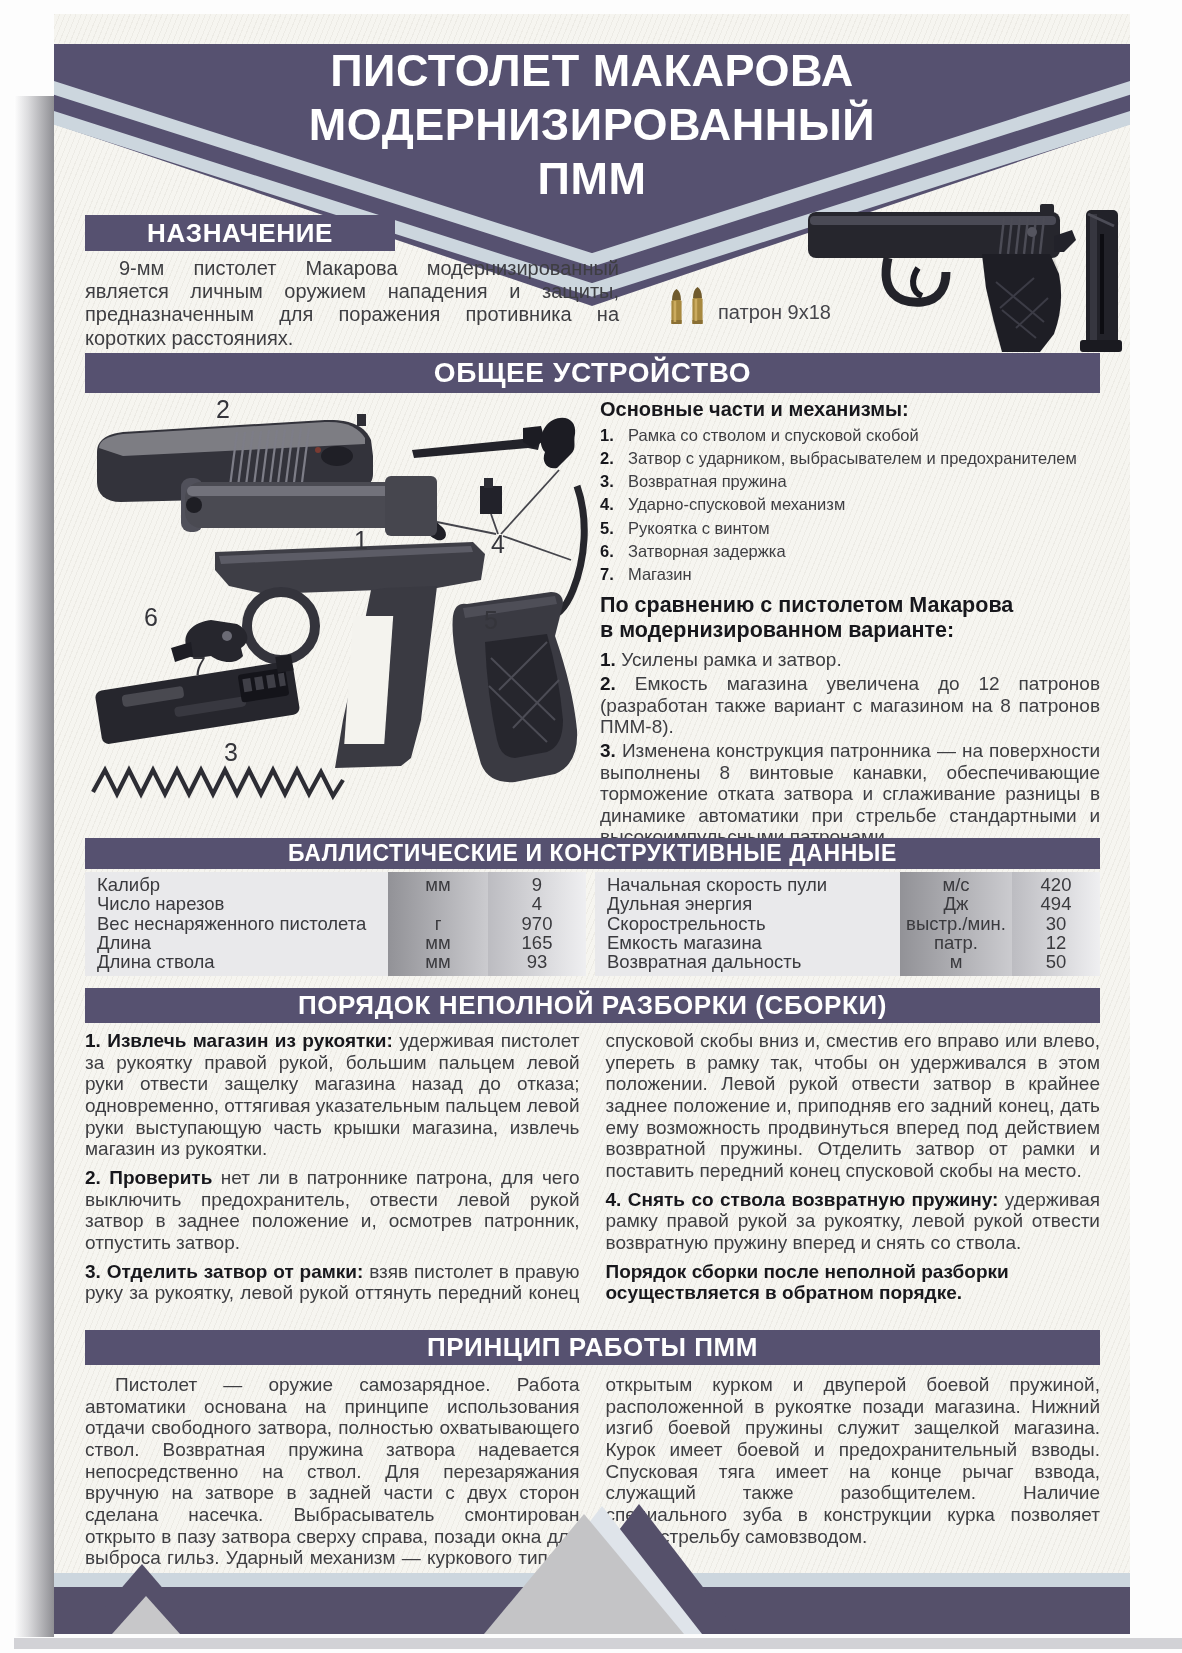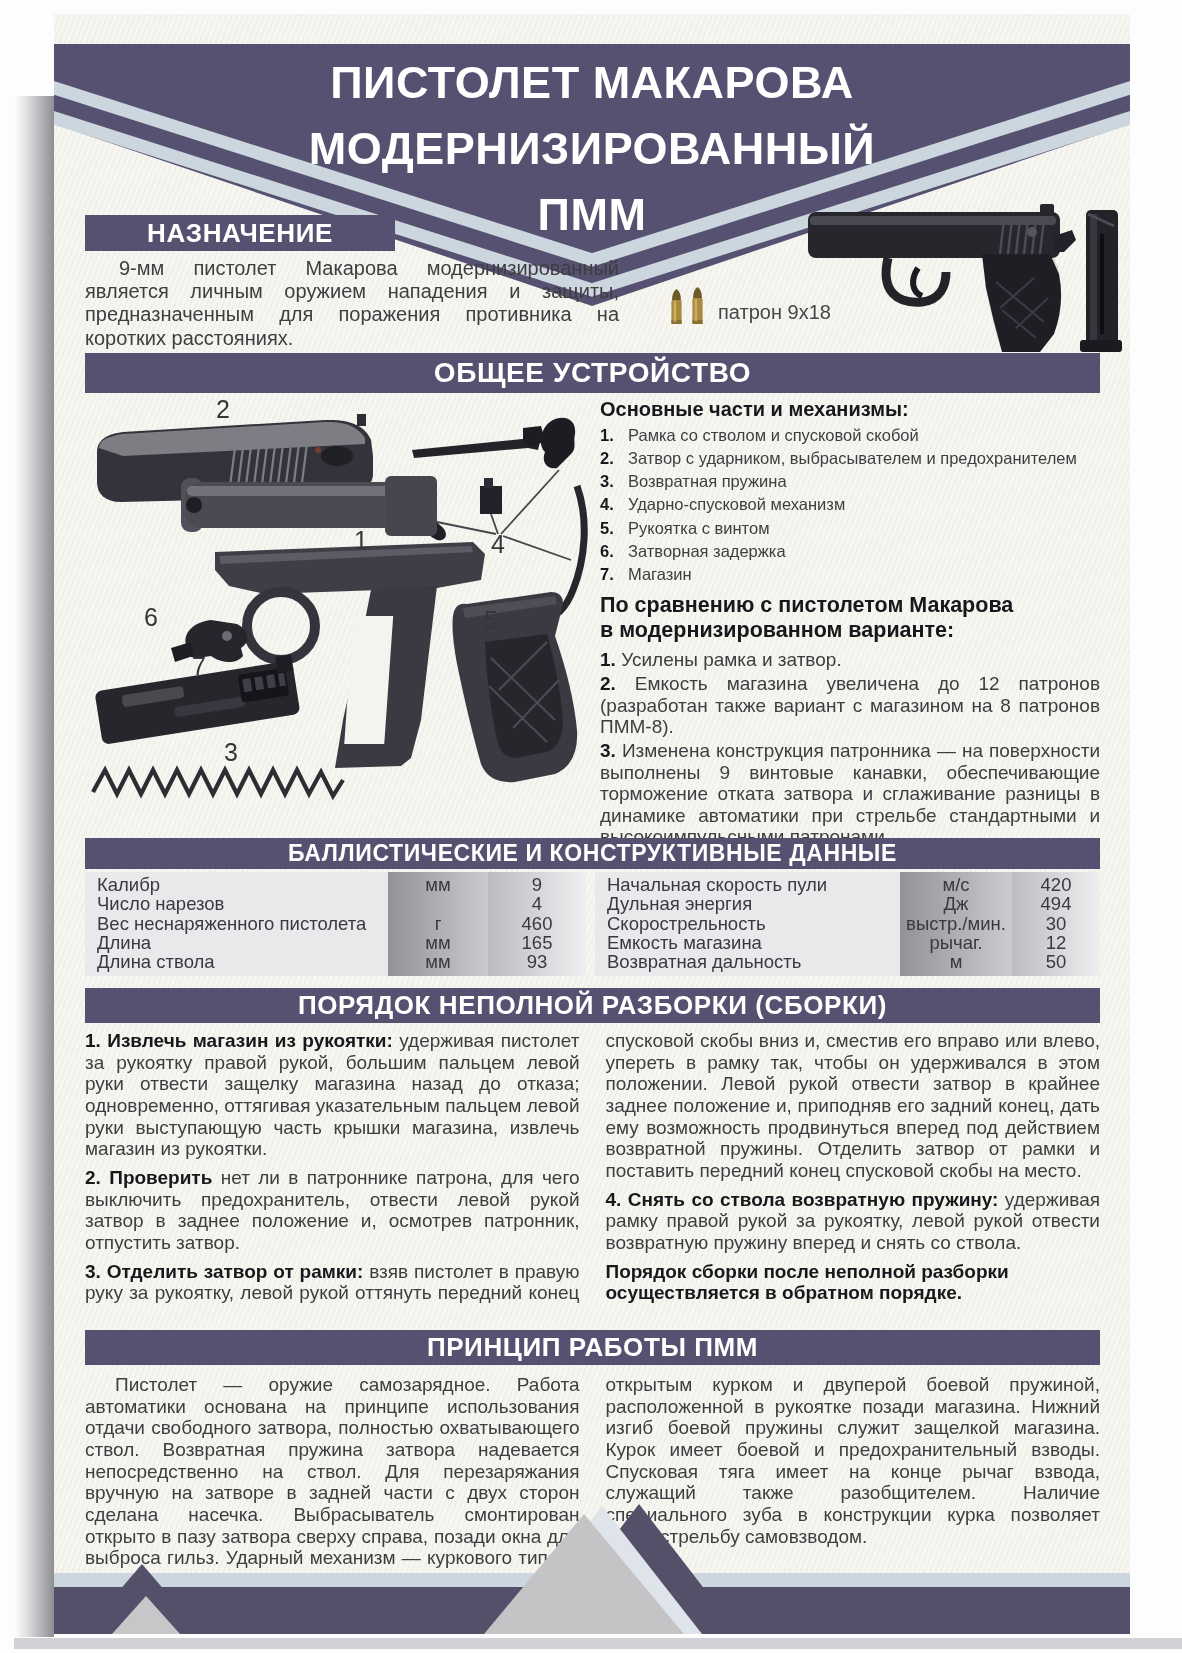--- a/index.html
+++ b/index.html
@@ -11,21 +11,21 @@
   .poster{position:absolute;left:54px;top:14px;width:1076px;height:1620px;
     background:
       repeating-linear-gradient(112deg, rgba(118,108,88,0.07) 0 1px, rgba(0,0,0,0) 1px 5px),
       #f6f5f0;
     overflow:hidden;}
   .abs{position:absolute;}
   .band{position:absolute;background:#565170;color:#ffffff;font-weight:bold;
     text-align:left;letter-spacing:.6px;display:flex;align-items:center;justify-content:center;}
   .title-block{position:absolute;left:0;top:30px;width:1076px;text-align:center;color:#ffffff;
     font-weight:bold;font-size:45px;line-height:1.2;letter-spacing:.5px;}
-  .title-block div{white-space:nowrap;margin-top:12px;}
+  .title-block div{white-space:nowrap;}
   .ammo-label{position:absolute;left:664px;top:287px;font-size:20px;color:#45454b;}
   .body-text{color:#3e3e42;text-align:justify;}
   .intro-text{position:absolute;left:31px;top:243px;width:534px;font-size:20px;line-height:1.16;}
   .intro-text p{margin:0;text-indent:34px;}
   .design-col{position:absolute;left:546px;top:384px;width:500px;}
   .parts-heading{font-size:20px;font-weight:bold;color:#17171c;margin:0 0 4px 0;}
   .part-row{display:flex;font-size:16.5px;line-height:1.22;margin-bottom:3px;color:#3e3e42;}
   .part-row .pnum{width:28px;font-weight:bold;color:#17171c;flex:none;}
   .cmp-heading{font-size:21.5px;font-weight:bold;color:#17171c;line-height:1.18;margin:9px 0 5px 0;}
   .cmp{font-size:19px;line-height:1.13;margin:0 0 3px 0;text-align:justify;color:#3e3e42;}
@@ -262,21 +262,21 @@
             <span class="pnum">7.</span>
             <span>Магазин</span>
           </div>
       </div>
       <p class="cmp-heading">
         <span>По сравнению с пистолетом Макарова</span><br>
         <span>в модернизированном варианте:</span>
       </p>
       <p class="cmp"><b>1.</b> <span>Усилены рамка и затвор.</span></p>
       <p class="cmp"><b>2.</b> <span>Емкость магазина увеличена до 12 патронов (разработан также вариант с магазином на 8 патронов ПММ-8).</span></p>
-      <p class="cmp"><b>3.</b> <span>Изменена конструкция патронника — на поверхности выполнены 9 винтовые канавки, обеспечивающие торможение отката затвора и сглаживание разницы в динамике автоматики при стрельбе стандартными и высокоимпульсными патронами.</span></p>
+      <p class="cmp"><b>3.</b> <span>Изменена конструкция патронника — на поверхности выполнены 8 винтовые канавки, обеспечивающие торможение отката затвора и сглаживание разницы в динамике автоматики при стрельбе стандартными и высокоимпульсными патронами.</span></p>
     </div>
 
     <div class="band" style="left:31px;top:824px;width:1015px;height:31px;font-size:23px;">
       <span>БАЛЛИСТИЧЕСКИЕ И КОНСТРУКТИВНЫЕ ДАННЫЕ</span>
     </div>
 
     <div class="ball-table">
       <div class="t-half t-left">
         <div class="strip strip-unit" style="left:303px;width:100px;"></div>
         <div class="strip strip-value" style="left:403px;width:98px;"></div>
@@ -287,21 +287,21 @@
               <span class="t-value">9</span>
             </div>
           <div class="t-row">
               <span class="t-name">Число нарезов</span>
               <span class="t-unit"></span>
               <span class="t-value">4</span>
             </div>
           <div class="t-row">
               <span class="t-name">Вес неснаряженного пистолета</span>
               <span class="t-unit">г</span>
-              <span class="t-value">460</span>
+              <span class="t-value">970</span>
             </div>
           <div class="t-row">
               <span class="t-name">Длина</span>
               <span class="t-unit">мм</span>
               <span class="t-value">165</span>
             </div>
           <div class="t-row">
               <span class="t-name">Длина ствола</span>
               <span class="t-unit">мм</span>
               <span class="t-value">93</span>
@@ -322,21 +322,21 @@
               <span class="t-unit">Дж</span>
               <span class="t-value">494</span>
             </div>
           <div class="t-row">
               <span class="t-name">Скорострельность</span>
               <span class="t-unit">выстр./мин.</span>
               <span class="t-value">30</span>
             </div>
           <div class="t-row">
               <span class="t-name">Емкость магазина</span>
-              <span class="t-unit">рычаг.</span>
+              <span class="t-unit">патр.</span>
               <span class="t-value">12</span>
             </div>
           <div class="t-row">
               <span class="t-name">Возвратная дальность</span>
               <span class="t-unit">м</span>
               <span class="t-value">50</span>
             </div>
         </div>
       </div>
     </div>

